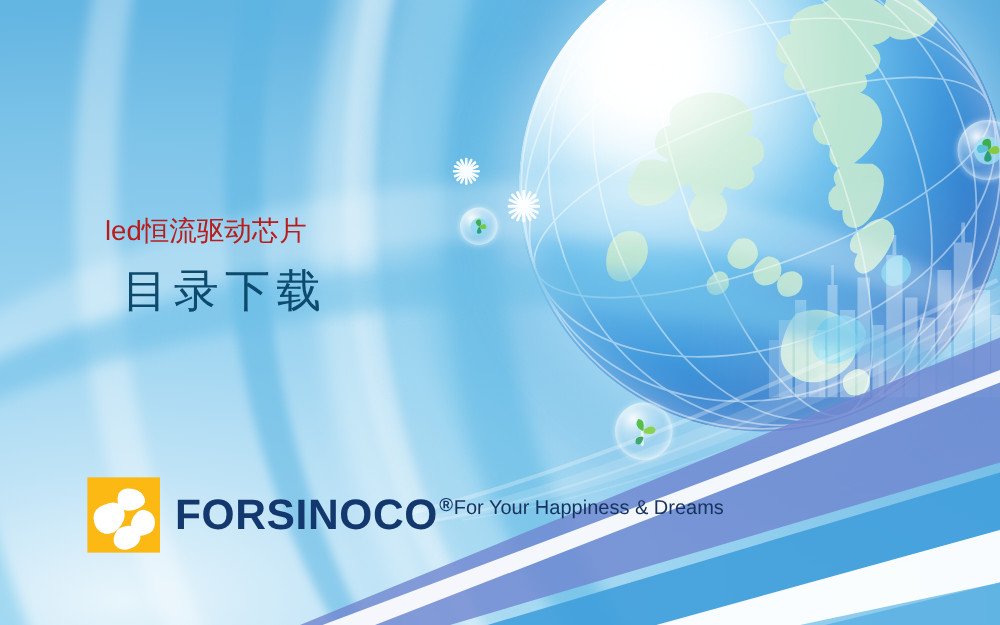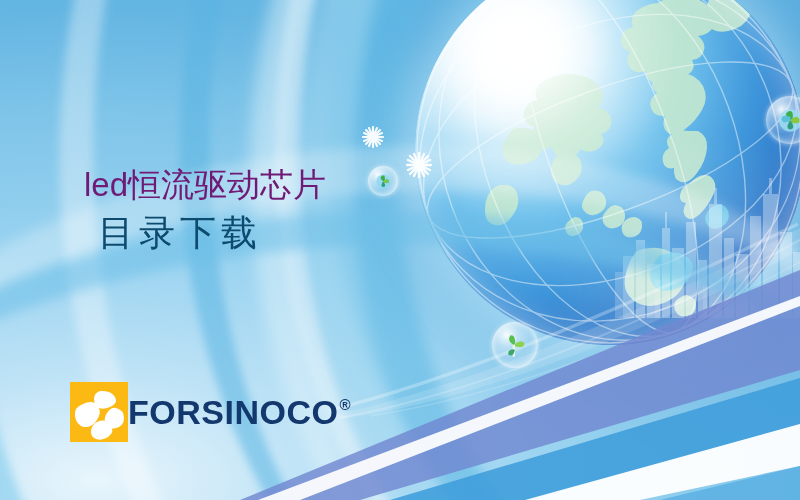--- a/index.html
+++ b/index.html
@@ -249,24 +249,24 @@
   .headline {
     position: absolute;
     left: 84px;
     top: 162px;
     width: 420px;
     color: #f42400;
     z-index: 6;
   }
   .headline-line1 {
     font-family: "Liberation Sans", "DejaVu Sans", sans-serif;
-    font-size: 33px;
+    font-size: 22px;
     line-height: 46px;
     white-space: nowrap;
-    color: #701a75;
+    color: #b91c1c;
   }
   .headline-line2 {
     font-family: "Liberation Serif", "DejaVu Serif", serif;
     font-size: 36px;
     line-height: 50px;
     letter-spacing: 5px;
     padding-left: 14px;
     white-space: nowrap;
     color: #0c4a6e;
   }
@@ -281,21 +281,21 @@
     z-index: 6;
   }
   .logo-mark {
     width: 58px;
     height: 60px;
     background: #fcb813;
     display: block;
     flex: 0 0 auto;
   }
   .logo-text {
-    margin-left: 0;
+    margin-left: 12px;
     display: flex;
     flex-direction: row;
     justify-content: center;
   }
   .logo-name {
     font-family: "Liberation Sans", sans-serif;
     font-weight: bold;
     font-size: 34px;
     line-height: 34px;
     color: #13386e;
@@ -504,16 +504,17 @@
         <path d="M46 26 q8 2 8 10 q0 8 -8 10 q-7 2 -10 -3 q-3 -6 1 -12 q4 -6 9 -5 z"></path>
         <path d="M13 22 q10 -5 15 2 q4 6 -1 14 q-5 8 -13 7 q-8 -2 -9 -11 q-1 -9 8 -12 z"></path>
         <path d="M27 40 q9 -4 14 3 q4 7 -3 12 q-8 5 -14 1 q-5 -4 -2 -11 q2 -4 5 -5 z"></path>
       </g>
     </svg>
     <div class="logo-text">
       <div class="logo-name">
         <span>FORSINOCO</span>
         <span class="logo-reg">®</span>
       </div>
+      <div class="logo-tagline">For Your Happiness &amp; Dreams</div>
     </div>
   </div>
 
 </div>
 
 </body></html>

